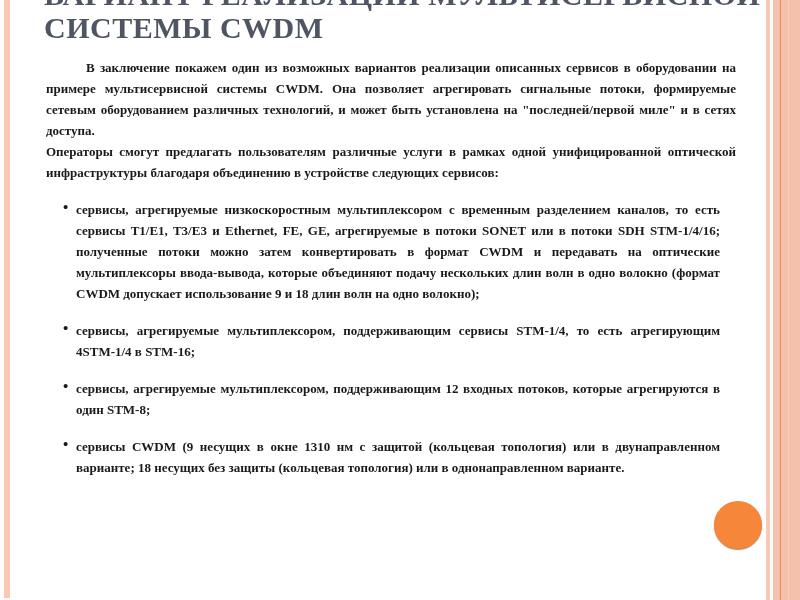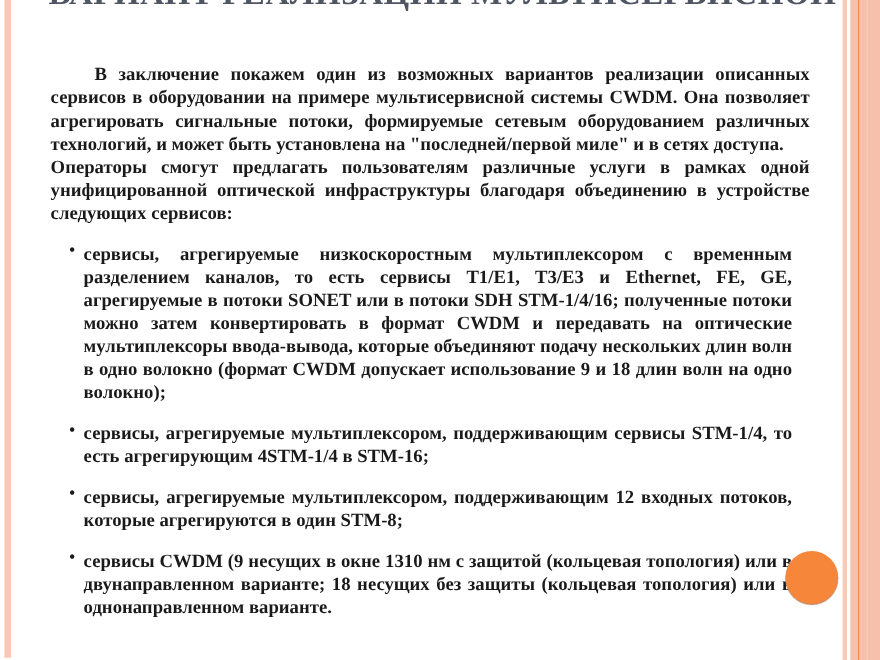--- a/index.html
+++ b/index.html
@@ -5,21 +5,21 @@
   html, body { margin:0; padding:0; }
   body { width:800px; height:600px; position:relative; overflow:hidden; background:#ffffff; font-family:"Liberation Serif", serif; }
   .left-stripe { position:absolute; left:4px; top:0; width:6px; height:598px; background:#fbc8b6; }
   .right-deco { position:absolute; right:0; top:0; width:34px; height:600px; }
   .rs1 { position:absolute; left:0; top:0; width:4px; height:600px; background:#f8c9b6; }
   .rs2 { position:absolute; left:7px; top:0; width:27px; height:600px; background:#f5c1ad; }
   .rs3 { position:absolute; left:14px; top:0; width:1px; height:600px; background:#f08a50; }
   .rs4 { position:absolute; left:22px; top:0; width:1px; height:600px; background:#f7cfbe; }
   .title { position:absolute; left:44px; top:-22px; width:720px; font-family:"Liberation Serif", serif; font-weight:bold; color:#4f5563; font-size:30px; line-height:33px; letter-spacing:0.5px; }
   .title div { white-space:nowrap; }
-  .content { position:absolute; left:46px; top:57px; width:690px; font-family:"Liberation Serif", serif; font-weight:bold; font-size:17px; line-height:21px; color:#1a1a1a; text-align:justify; }
+  .content { position:absolute; left:46px; top:57px; width:690px; font-family:"Liberation Serif", serif; font-weight:bold; font-size:13px; line-height:21px; color:#1a1a1a; text-align:justify; }
   .content p { margin:0; }
   .indent { text-indent:40px; }
   ul { margin:0; padding:0; list-style:none; }
   ul li { position:relative; padding-left:14px; margin:16px; }
   ul li::before { content:"\2022"; position:absolute; left:1px; top:-2px; font-size:15px; }
   .dot { position:absolute; left:714px; top:501px; width:48px; height:48px; border-radius:50%; background:#f6863a; box-shadow:0 1px 1px #b98567; }
 </style>
 </head>
 <body>
 
@@ -27,20 +27,21 @@
 
 <div class="right-deco">
   <div class="rs1"></div>
   <div class="rs2"></div>
   <div class="rs3"></div>
   <div class="rs4"></div>
 </div>
 
 <div class="title">
   <div>ВАРИАНТ РЕАЛИЗАЦИИ МУЛЬТИСЕРВИСНОЙ</div>
+  <div>СИСТЕМЫ CWDM</div>
 </div>
 
 <div class="content">
   <p class="indent">В заключение покажем один из возможных вариантов реализации описанных сервисов в оборудовании на примере мультисервисной системы CWDM. Она позволяет агрегировать сигнальные потоки, формируемые сетевым оборудованием различных технологий, и может быть установлена на "последней/первой миле" и в сетях доступа.</p>
   <p>Операторы смогут предлагать пользователям различные услуги в рамках одной унифицированной оптической инфраструктуры благодаря объединению в устройстве следующих сервисов:</p>
   <ul>
     <li>сервисы, агрегируемые низкоскоростным мультиплексором с временным разделением каналов, то есть сервисы T1/E1, T3/E3 и Ethernet, FE, GE, агрегируемые в потоки SONET или в потоки SDH STM-1/4/16; полученные потоки можно затем конвертировать в формат CWDM и передавать на оптические мультиплексоры ввода-вывода, которые объединяют подачу нескольких длин волн в одно волокно (формат CWDM допускает использование 9 и 18 длин волн на одно волокно);</li>
     <li>сервисы, агрегируемые мультиплексором, поддерживающим сервисы STM-1/4, то есть агрегирующим 4STM-1/4 в STM-16;</li>
     <li>сервисы, агрегируемые мультиплексором, поддерживающим 12 входных потоков, которые агрегируются в один STM-8;</li>
     <li>сервисы CWDM (9 несущих в окне 1310 нм с защитой (кольцевая топология) или в двунаправленном варианте; 18 несущих без защиты (кольцевая топология) или в однонаправленном варианте.</li>

